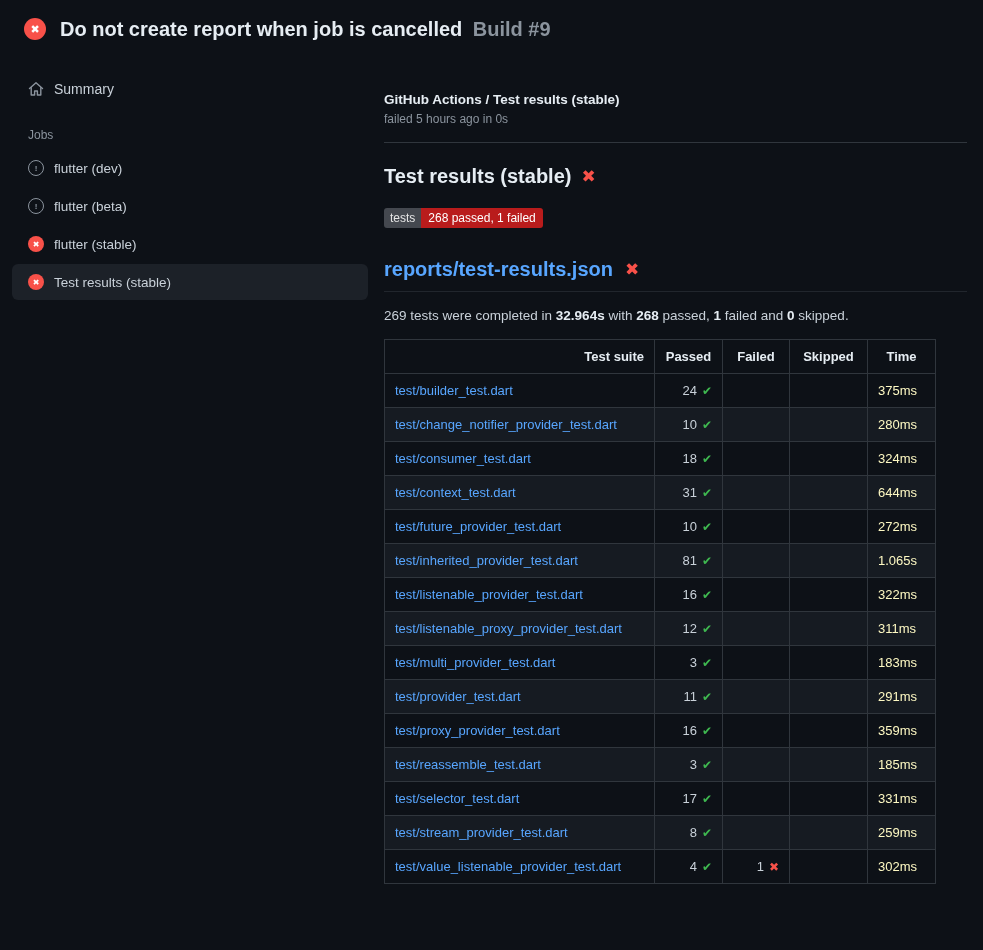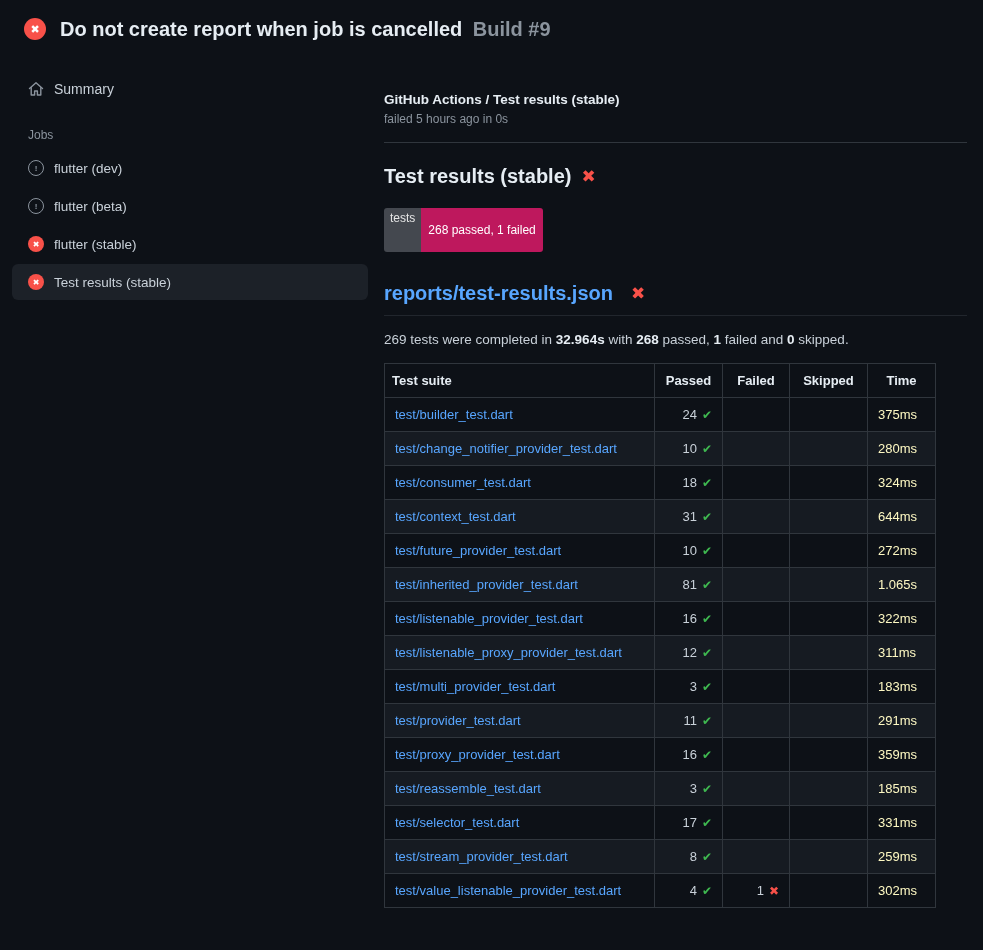--- a/index.html
+++ b/index.html
@@ -32,32 +32,32 @@
   .main { position:absolute; left:384px; top:92px; width:583px; }
   .breadcrumb { font-size:13.5px; font-weight:700; color:#e6edf3; }
   .status-line { margin-top:5px; font-size:12px; color:#8b949e; }
   .divider { margin-top:16px; border:0; border-top:1px solid #30363d; }
 
   .section-title { margin-top:22px; display:flex; align-items:center; gap:10px; font-size:20px; font-weight:700; color:#e6edf3; }
   .x-glyph-lg { color:#f85149; font-size:17px; font-weight:400; }
 
   .badge { display:inline-flex; margin-top:20px; font-size:12px; line-height:1; border-radius:3px; overflow:hidden; }
   .badge .badge-label { background:#44484f; color:#e6e6e6; padding:4px 6px; }
-  .badge .badge-value { background:#be185d; color:#ffffff; padding:16px 7px; }
-
-  .report-heading { margin-top:30px; padding-bottom:10px; border-bottom:1px solid #21262d; display:flex; align-items:center; gap:18px; }
+  .badge .badge-value { background:#b91c1c; color:#ffffff; padding:4px 7px; }
+
+  .report-heading { margin-top:30px; padding-bottom:10px; border-bottom:1px solid #21262d; display:flex; align-items:center; gap:12px; }
   .report-heading a { color:#58a6ff; font-size:20px; font-weight:700; text-decoration:none; }
 
   .summary-line { margin-top:16px; font-size:13.5px; color:#c9d1d9; }
   .summary-line .bold { font-weight:700; color:#e6edf3; }
 
   table.results { margin-top:16px; border-collapse:collapse; width:551px; table-layout:fixed; font-size:13px; }
   table.results th, table.results td { border:1px solid #30363d; padding:9px 10px; white-space:nowrap; overflow:hidden; }
   table.results th { font-weight:700; color:#e6edf3; text-align:center; font-size:13px; }
-  table.results th.suite-h { text-align:left; padding-left:7px; }
+  table.results th.suite-h { text-align:right; padding-left:7px; }
   tbody tr:nth-child(even) { background:#161b22; }
   td.suite-cell a { color:#58a6ff; text-decoration:none; }
   td.num-cell { text-align:right; padding-right:14px; }
   td.time-cell { text-align:left; padding-left:12px; color:#fef9c3; }
   .check { color:#3fb950; margin-left:5px; font-size:12px; }
   .cross { color:#f85149; margin-left:5px; font-size:12px; }
 </style>
 </head>
 <body>
 

